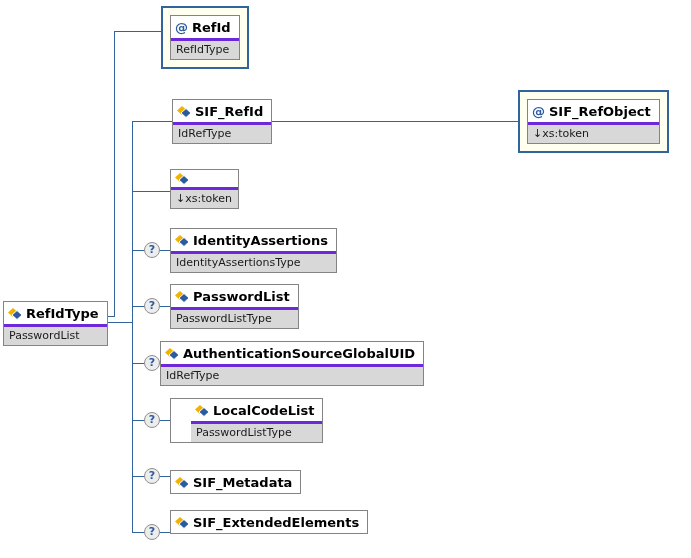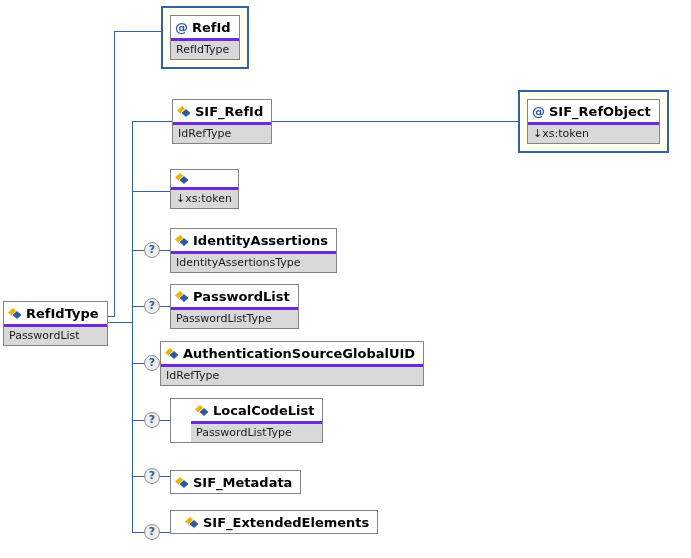--- a/index.html
+++ b/index.html
@@ -179,21 +179,21 @@
       <span class="eicon">
           <svg width="14" height="12" viewBox="0 0 14 12">
             <polygon points="5,0 10,4.5 5,9 0,4.5" fill="#F2B200"></polygon>
             <polygon points="9,2.5 14,7 9,11.5 4,7" fill="#2C5AA0" stroke="#ffffff" stroke-width="1"></polygon>
           </svg>
         </span>
       <span>SIF_Metadata</span>
     </div>
   </div>
 
-  <div class="ebox" style="left:170px;top:510px;padding-left:10px;">
+  <div class="ebox" style="left:170px;top:510px;">
     <div class="name">
       <span class="eicon">
           <svg width="14" height="12" viewBox="0 0 14 12">
             <polygon points="5,0 10,4.5 5,9 0,4.5" fill="#F2B200"></polygon>
             <polygon points="9,2.5 14,7 9,11.5 4,7" fill="#2C5AA0" stroke="#ffffff" stroke-width="1"></polygon>
           </svg>
         </span>
       <span>SIF_ExtendedElements</span>
     </div>
   </div>

